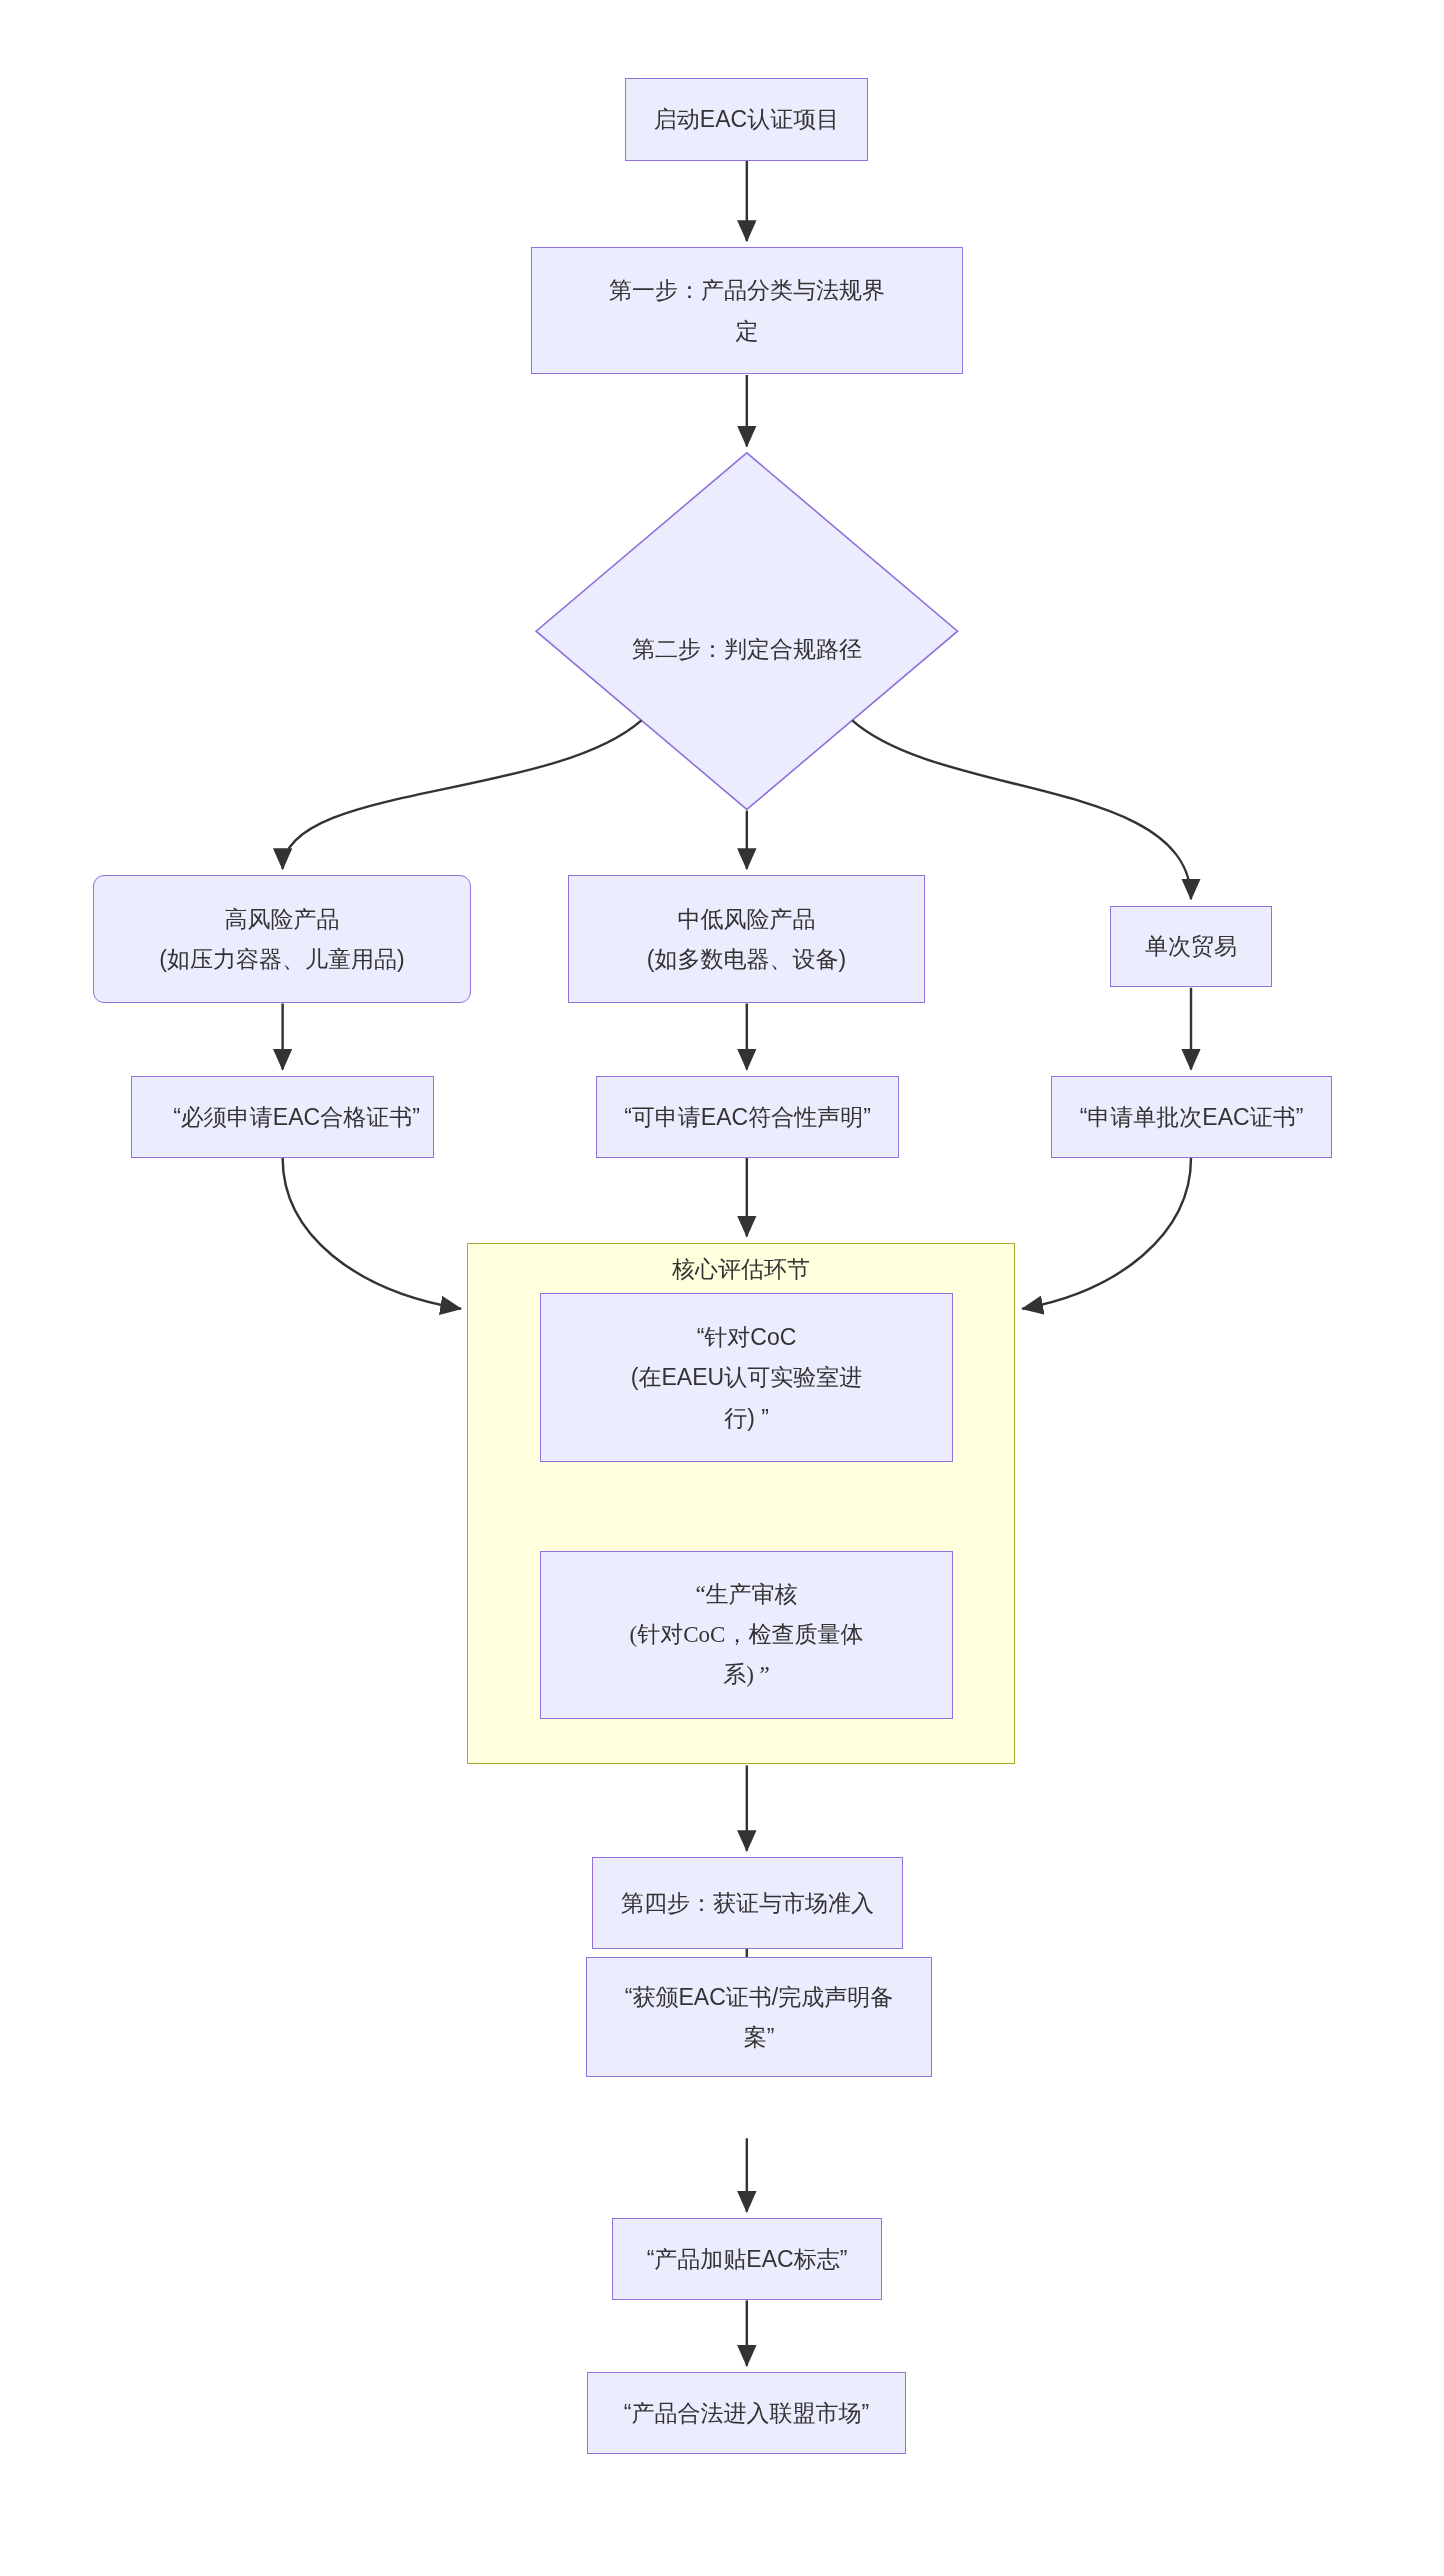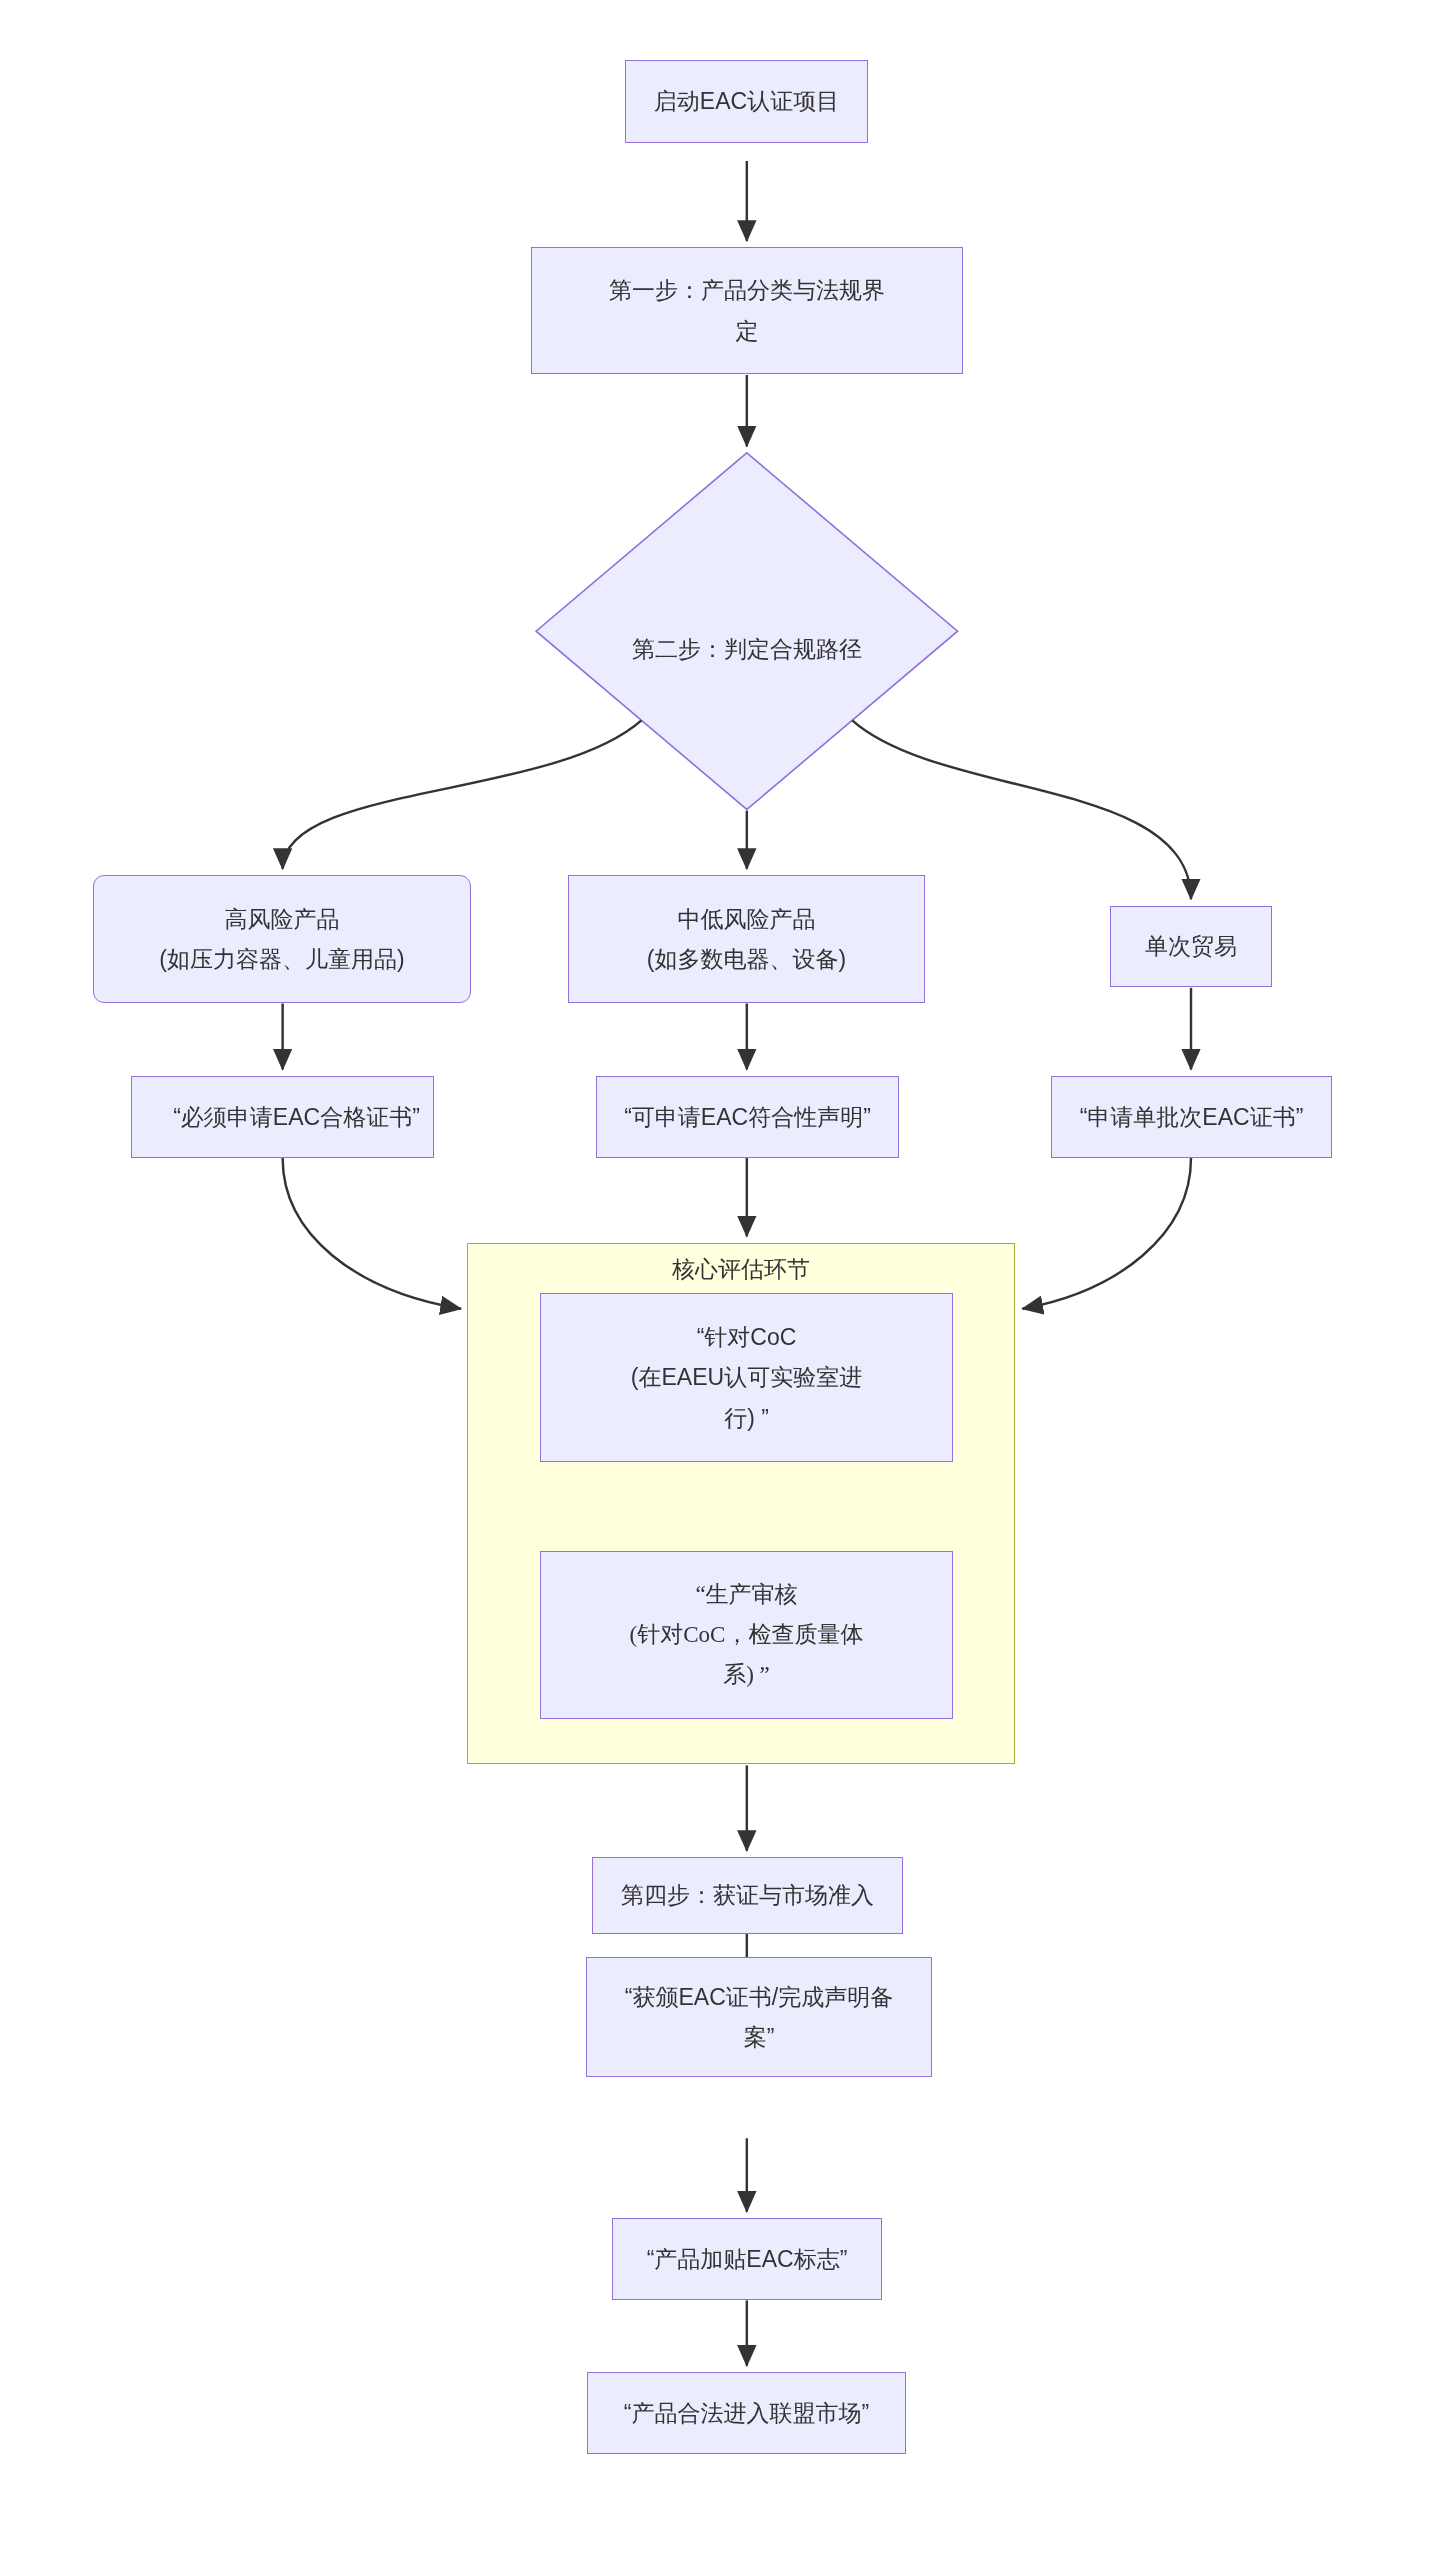--- a/index.html
+++ b/index.html
@@ -76,21 +76,21 @@
     <path class="edge" d="M2204 2143 C2204 2285 2068 2390 1892 2422" marker-end="url(#arrow)"></path>
     <path class="edge" d="M1382 3267 V3425" marker-end="url(#arrow)"></path>
     <path class="edge" d="M1382 3579 V3708" marker-end="url(#arrow)"></path>
     <path class="edge" d="M1382 3957 V4093" marker-end="url(#arrow)"></path>
     <path class="edge" d="M1382 4257 V4378" marker-end="url(#arrow)"></path>
   </svg>
 
   <div class="cluster" style="left:467px;top:1243px;width:548px;height:521px;"></div>
   <div class="cluster-title" style="left:467px;top:1251px;width:548px;">核心评估环节</div>
 
-  <div class="node" style="left:625px;top:60px;width:243px;height:83px;">
+  <div class="node" style="left:625px;top:78px;width:243px;height:83px;">
     <span>启动EAC认证项目</span>
   </div>
 
   <div class="node" style="left:531px;top:247px;width:432px;height:127px;">
     <span>第一步：产品分类与法规界
 定</span>
   </div>
 
   <div class="diamond-label" style="left:558px;top:593px;width:378px;height:76px;">
     <span>第二步：判定合规路径</span>
@@ -127,21 +127,21 @@
 (在EAEU认可实验室进
 行) ”</span>
   </div>
 
   <div class="node" style="left:540px;top:1551px;width:413px;height:168px;font-family:Liberation Serif, serif;">
     <span>“生产审核
 (针对CoC，检查质量体
 系) ”</span>
   </div>
 
-  <div class="node" style="left:592px;top:1857px;width:311px;height:77px;align-items:center;">
+  <div class="node" style="left:592px;top:1857px;width:311px;height:92px;align-items:center;">
     <span>第四步：获证与市场准入</span>
   </div>
 
   <div class="node" style="left:574px;top:1957px;width:346px;height:120px;margin-left:12px;">
     <span>“获颁EAC证书/完成声明备
 案”</span>
   </div>
 
   <div class="node" style="left:612px;top:2218px;width:270px;height:82px;">
     <span>“产品加贴EAC标志”</span>

